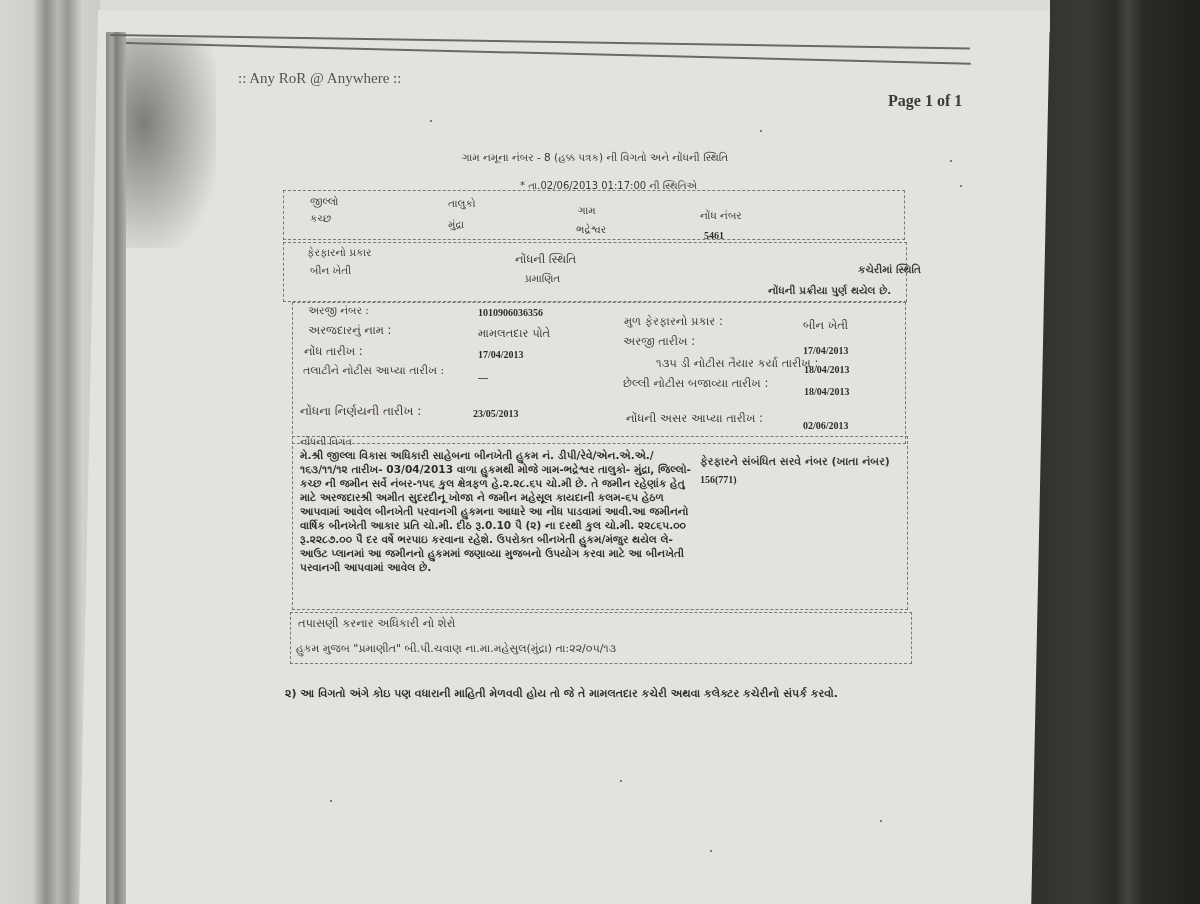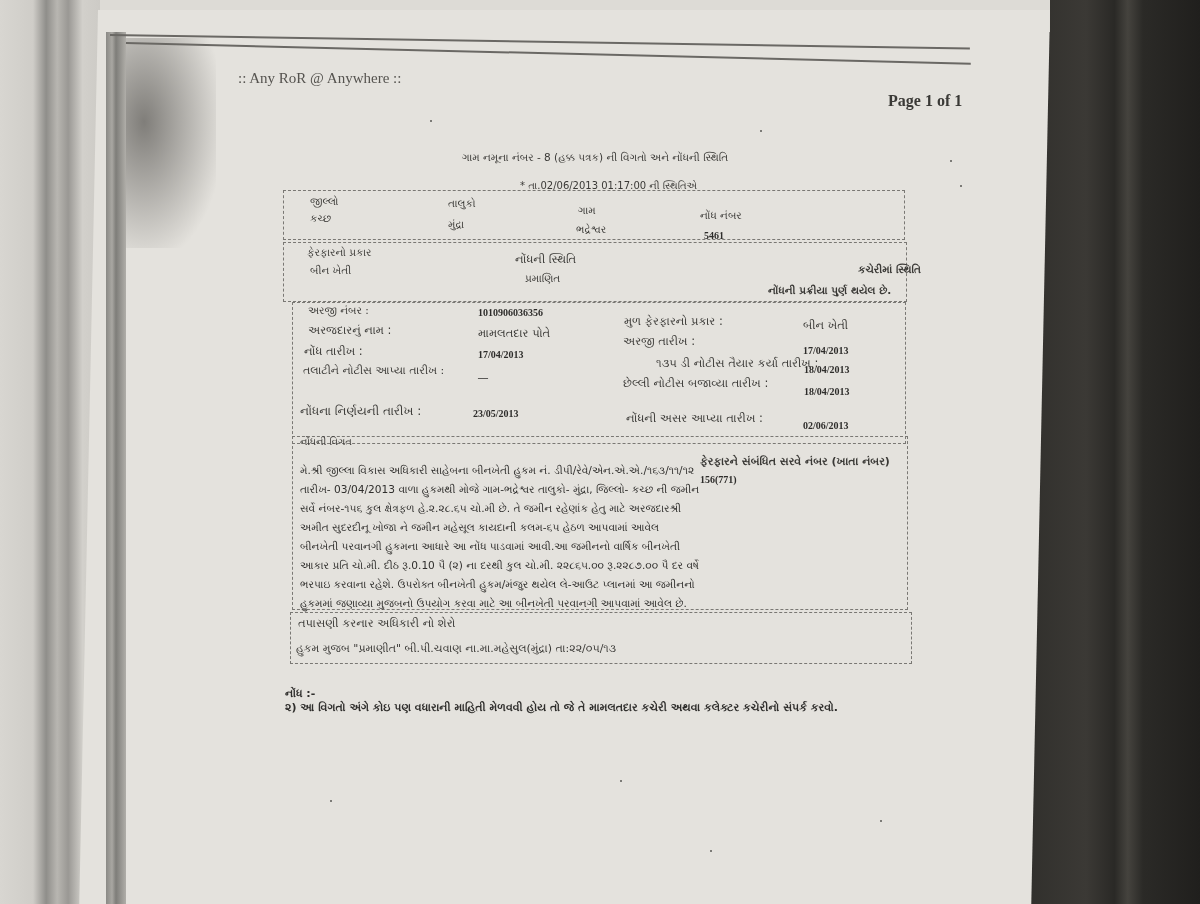--- a/index.html
+++ b/index.html
@@ -47,22 +47,22 @@
   .brand { left:238px; top:70px; font-size:15px; color:#55534f; }
   .pageno { left:888px; top:92px; font-size:16px; font-weight:bold; color:#3a3936; }
   .title { left:462px; top:151px; font-size:10.5px; color:#3a3936; }
   .subtitle { left:520px; top:180px; font-size:10px; color:#3a3936; }
   .lbl { font-size:10.5px; color:#3a3936; }
   .val { font-size:10px; font-weight:bold; color:#2e2d2b; font-family:"Liberation Serif", serif; }
   .box {
     position:absolute; border:1px dashed #7a7874;
   }
   .para {
-    position:absolute; left:300px; top:461px; width:400px;
-    font-size:10.6px; line-height:19px; font-weight:normal; color:#2f2e2c;
+    position:absolute; left:300px; top:448px; width:400px;
+    font-size:10.6px; line-height:14px; font-weight:bold; color:#2f2e2c;
     white-space:normal;
   }
   .notes { left:285px; top:687px; font-size:11px; font-weight:bold; color:#2f2e2c; line-height:14px; white-space:nowrap; }
   .speck { position:absolute; width:2px; height:2px; background:#5a5854; border-radius:1px; }
 </style>
 </head>
 <body>
 
 <div class="bg-left"></div>
 <div class="bg-right"></div>
@@ -126,21 +126,20 @@
   <div class="abs lbl" style="left:300px;top:436px;font-size:10px;">નોંધની વિગત</div>
   <div class="para">મે.શ્રી જીલ્લા વિકાસ અધિકારી સાહેબના બીનખેતી હુકમ નં. ડીપી/રેવે/એન.એ.એ./૧૬૩/૧૧/૧૨ તારીખ- 03/04/2013 વાળા હુકમથી મોજે ગામ-ભદ્રેશ્વર તાલુકો- મુંદ્રા, જિલ્લો- કચ્છ ની જમીન સર્વે નંબર-૧૫૬ કુલ ક્ષેત્રફળ હે.૨.૨૮.૬૫ ચો.મી છે. તે જમીન રહેણાંક હેતુ માટે અરજદારશ્રી અમીત સુદરદીનૂ ખોજા ને જમીન મહેસૂલ કાયદાની કલમ-૬૫ હેઠળ આપવામાં આવેલ બીનખેતી પરવાનગી હુકમના આધારે આ નોંધ પાડવામાં આવી.આ જમીનનો વાર્ષિક બીનખેતી આકાર પ્રતિ ચો.મી. દીઠ રૂ.0.10 પૈ (૨) ના દરથી કુલ ચો.મી. ૨૨૮૬૫.૦૦ રૂ.૨૨૮૭.૦૦ પૈ દર વર્ષે ભરપાઇ કરવાના રહેશે. ઉપરોક્ત બીનખેતી હુકમ/મંજુર થયેલ લે-આઉટ પ્લાનમાં આ જમીનનો હુકમમાં જણાવ્યા મુજબનો ઉપયોગ કરવા માટે આ બીનખેતી પરવાનગી આપવામાં આવેલ છે.</div>
   <div class="abs lbl" style="left:700px;top:455px;font-weight:bold;font-size:11px;">ફેરફારને સંબંધિત સરવે નંબર (ખાતા નંબર)</div>
   <div class="abs val" style="left:700px;top:474px;">156(771)</div>
 
   <div class="box" style="left:290px;top:612px;width:620px;height:50px;"></div>
   <div class="abs lbl" style="left:298px;top:616px;font-size:11.5px;">તપાસણી કરનાર અધિકારી નો શેરો</div>
   <div class="abs lbl" style="left:296px;top:642px;font-size:11px;">હુકમ મુજબ "પ્રમાણીત" બી.પી.ચવાણ ના.મા.મહેસુલ(મુંદ્રા) તા:૨૨/૦૫/૧૩</div>
 
   <div class="abs notes">
-    <div>નોંધ :-</div>
     <div>૨) આ વિગતો અંગે કોઇ પણ વધારાની માહિતી મેળવવી હોય તો જે તે મામલતદાર કચેરી અથવા કલેક્ટર કચેરીનો સંપર્ક કરવો.</div>
   </div>
 
   <div class="speck" style="left:430px;top:120px;"></div>
   <div class="speck" style="left:760px;top:130px;"></div>
   <div class="speck" style="left:950px;top:160px;"></div>
   <div class="speck" style="left:960px;top:185px;"></div>
   <div class="speck" style="left:620px;top:780px;"></div>
   <div class="speck" style="left:710px;top:850px;"></div>
   <div class="speck" style="left:330px;top:800px;"></div>

